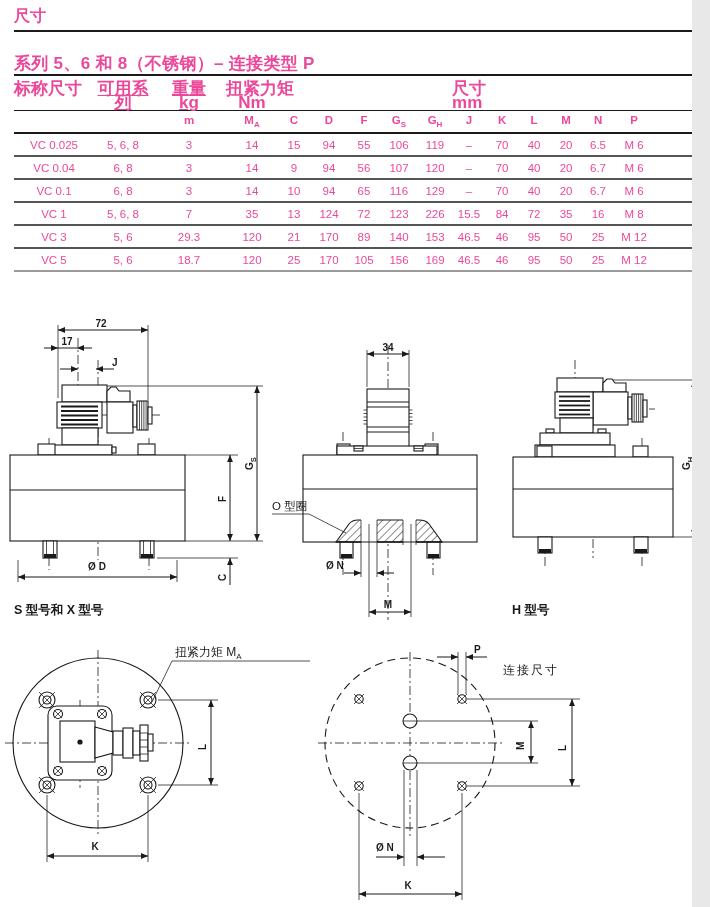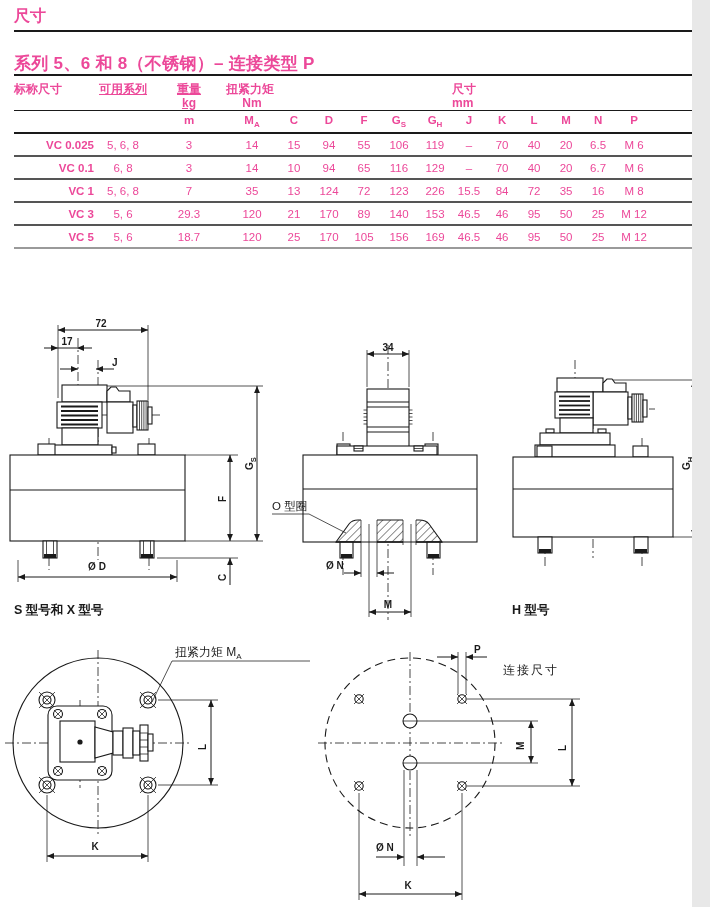--- a/index.html
+++ b/index.html
@@ -5,28 +5,28 @@
   html,body{margin:0;padding:0;background:#e8e8e8;}
   .page{position:relative;width:692px;height:907px;background:#ffffff;overflow:hidden;
         font-family:"Liberation Sans","DejaVu Sans",sans-serif;color:#ec4899;}
   .title{position:absolute;left:14px;top:6px;font-size:16px;font-weight:bold;}
   .rule-title{position:absolute;left:14px;top:30px;width:682px;height:2px;background:#1a1a1a;}
   .heading{position:absolute;left:14px;top:52px;font-size:17px;font-weight:bold;letter-spacing:.3px;}
   table.dims{position:absolute;left:14px;top:74px;width:682px;border-collapse:collapse;table-layout:fixed;
              font-size:11.5px;border-top:2px solid #1a1a1a;}
   table.dims th, table.dims td{padding:0;margin:0;font-weight:normal;}
   tr.h1 th{vertical-align:top;padding-top:6px;padding-bottom:0;border-bottom:1.5px solid #1a1a1a;
-           font-weight:bold;font-size:12px;line-height:14px;margin-top:44px;}
+           font-weight:bold;font-size:17px;line-height:14px;margin-top:44px;}
   tr.h1 .u{font-weight:bold;}
   th.al{text-align:left;} th.ac{text-align:center;text-decoration:underline;}
   .ind{padding-left:26px;} .nmunit{width:52px;text-align:center;}
   tr.h2 th{height:21px;text-align:center;font-weight:bold;border-bottom:2px solid #1a1a1a;}
   tbody td{height:21px;text-align:center;border-bottom:2px solid #555555;}
   tbody tr:last-child td{border-bottom:2px solid #9a9a9a;}
-  tbody td.name{font-weight:bold;text-align:right;}
+  tbody td.name{font-weight:normal;text-align:center;}
   sub.small{font-size:8px;}
   svg text{fill:#1a1a1a;}
   .dim-t{font:bold 10px "Liberation Sans","DejaVu Sans",sans-serif;}
   .cjk{font:11.5px "Liberation Sans","DejaVu Sans",sans-serif;}
   .cjk2{font:12px "Liberation Sans","DejaVu Sans",sans-serif;}
   .cap{font:bold 12.5px "Liberation Sans","DejaVu Sans",sans-serif;}
   .ln{stroke:#1a1a1a;stroke-width:1.1;fill:none;}
   .lnw{stroke:#1a1a1a;stroke-width:1.1;fill:#ffffff;}
   .thin{stroke:#1a1a1a;stroke-width:0.75;fill:none;}
   .dim{stroke:#1a1a1a;stroke-width:1;fill:none;}
@@ -111,20 +111,38 @@
         <td>119</td>
           <td>–</td>
         <td>70</td>
           <td>40</td>
         <td>20</td>
           <td>6.5</td>
         <td>M 6</td>
           <td></td>
       </tr>
       <tr>
+        <td class="name">VC 0.04</td>
+        <td>6, 8</td>
+        <td>3</td>
+          <td>14</td>
+        <td>9</td>
+          <td>94</td>
+        <td>56</td>
+          <td>107</td>
+        <td>120</td>
+          <td>–</td>
+        <td>70</td>
+          <td>40</td>
+        <td>20</td>
+          <td>6.7</td>
+        <td>M 6</td>
+          <td></td>
+      </tr>
+      <tr>
         <td class="name">VC 0.1</td>
         <td>6, 8</td>
         <td>3</td>
           <td>14</td>
         <td>10</td>
           <td>94</td>
         <td>65</td>
           <td>116</td>
         <td>129</td>
           <td>–</td>

